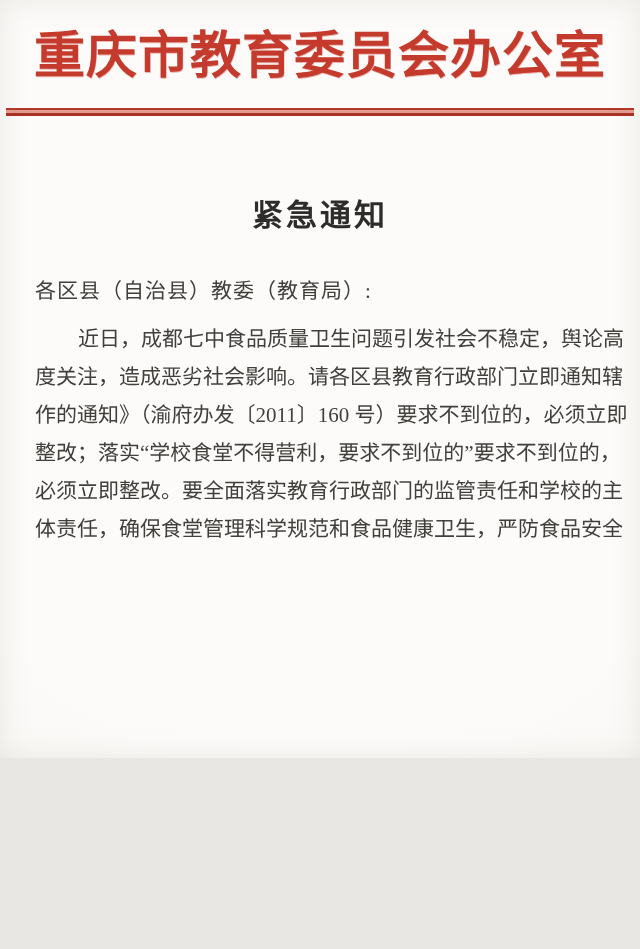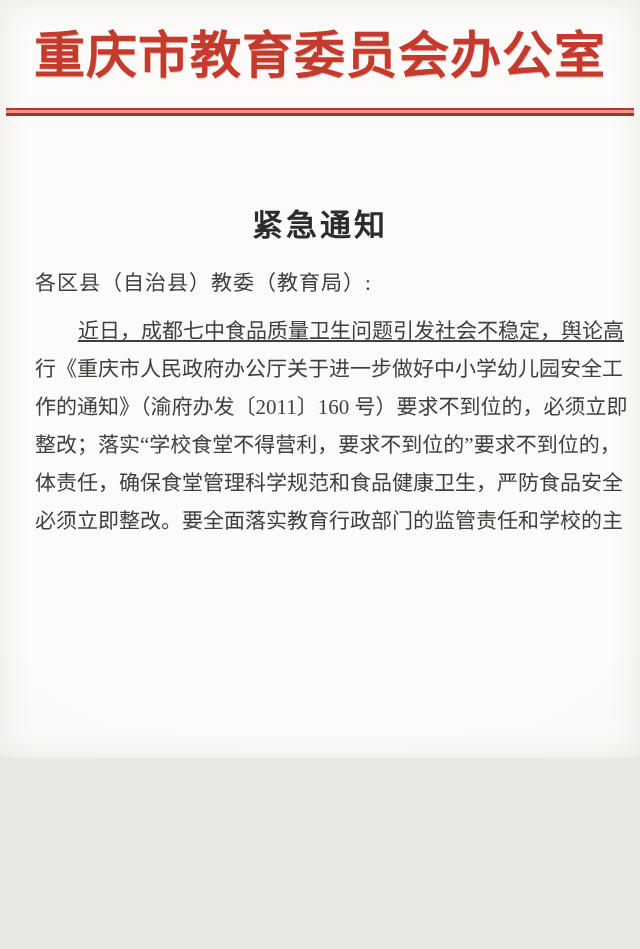--- a/index.html
+++ b/index.html
@@ -36,51 +36,51 @@
     background: linear-gradient(180deg,
       #b23727 0px, #b23727 2px,
       #e09a8e 2px, #e09a8e 5px,
       #a93323 5px, #a93323 8px);
   }
   .rule-top { top: 108px; }
   .rule-bottom { top: 931px; }
 
   .title {
     position: absolute;
-    top: 200px; left: 0; right: 0;
+    top: 190px; left: 0; right: 0;
     text-align: center;
     font-size: 31px;
     font-weight: 700;
     letter-spacing: 3px;
     color: #2e2c2a;
   }
 
   
   .body {
     position: absolute;
-    top: 264px; left: 35px; right: 33px;
+    top: 272px; left: 35px; right: 33px;
     color: #413f3c;
   }
   .salutation {
     font-size: 21px;
     height: 38px;
     line-height: 38px;
     margin-bottom: 10px;
     letter-spacing: 1px;
     white-space: nowrap;
   }
   .line {
     font-size: 21px;
     height: 38px;
     line-height: 38px;
     text-align: justify;
     text-align-last: justify;
     white-space: nowrap;
   }
-  .line.indent { text-indent: 43px; text-decoration: underline; }
+  .line.indent { text-indent: 43px; }
   .line.short { text-align-last: left; letter-spacing: 2px; }
 
   
   .signature {
     position: absolute;
     top: 821px; right: 74px;
     font-size: 21px;
     letter-spacing: 1.5px;
     color: #413f3c;
     white-space: nowrap;
@@ -120,25 +120,25 @@
 
   <div class="agency">重庆市教育委员会办公室</div>
 
   <div class="rule rule-top"></div>
 
   <div class="title">紧急通知</div>
 
   <div class="body">
     <div class="salutation">各区县（自治县）教委（教育局）:</div>
     <div class="line indent">近日，成都七中食品质量卫生问题引发社会不稳定，舆论高</div>
-    <div class="line">行《重庆市人民政府办公厅关于进一步做好中小学幼儿园安全工</div>
+    <div class="line">度关注，造成恶劣社会影响。请各区县教育行政部门立即通知辖</div>
     <div class="line">作的通知》（渝府办发〔2011〕160 号）要求不到位的，必须立即</div>
     <div class="line">整改；落实“学校食堂不得营利，要求不到位的”要求不到位的，</div>
+    <div class="line">必须立即整改。要全面落实教育行政部门的监管责任和学校的主</div>
     <div class="line">体责任，确保食堂管理科学规范和食品健康卫生，严防食品安全</div>
-    <div class="line">必须立即整改。要全面落实教育行政部门的监管责任和学校的主</div>
   </div>
 
   <div class="signature">重庆市教育委员会办公室</div>
   <div class="date">2019 年 3 月 13 日</div>
 
   <div class="seal">
     <svg viewBox="0 0 160 160" xmlns="http://www.w3.org/2000/svg">
       <circle cx="80" cy="80" r="74" fill="none" stroke="#c3382e" stroke-width="4.5"></circle>
       <path id="sealArc" d="M 21.7,101.2 A 62,62 0 1 1 138.3,101.2" fill="none"></path>
       <text class="arc-text">

